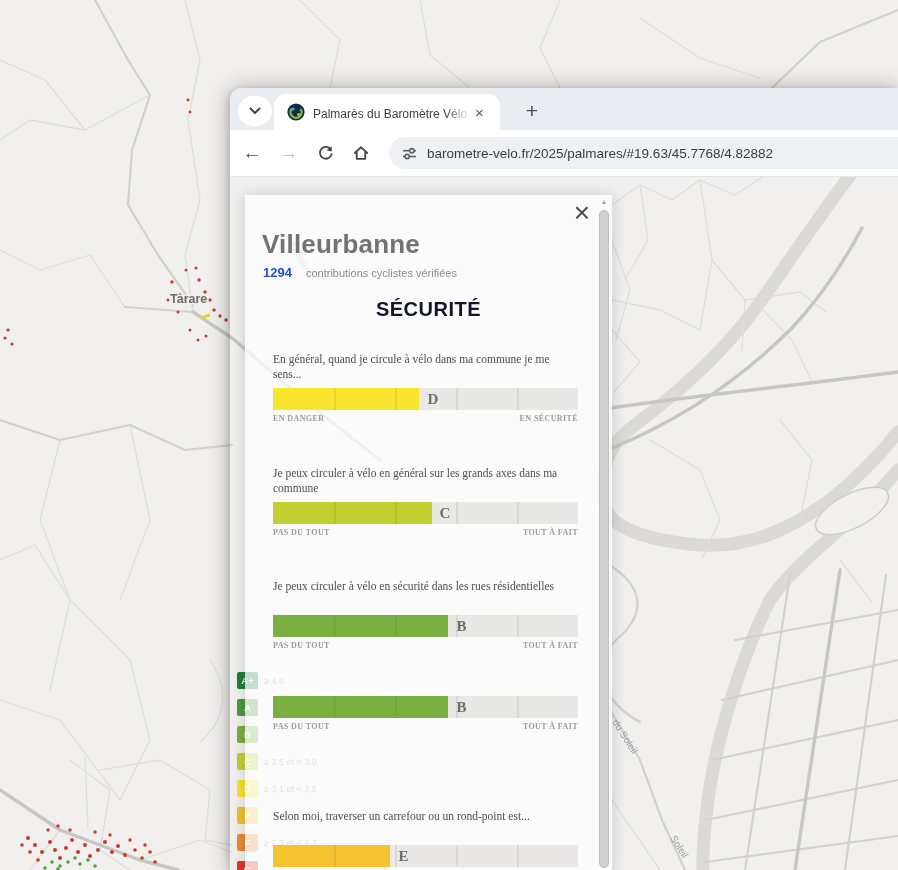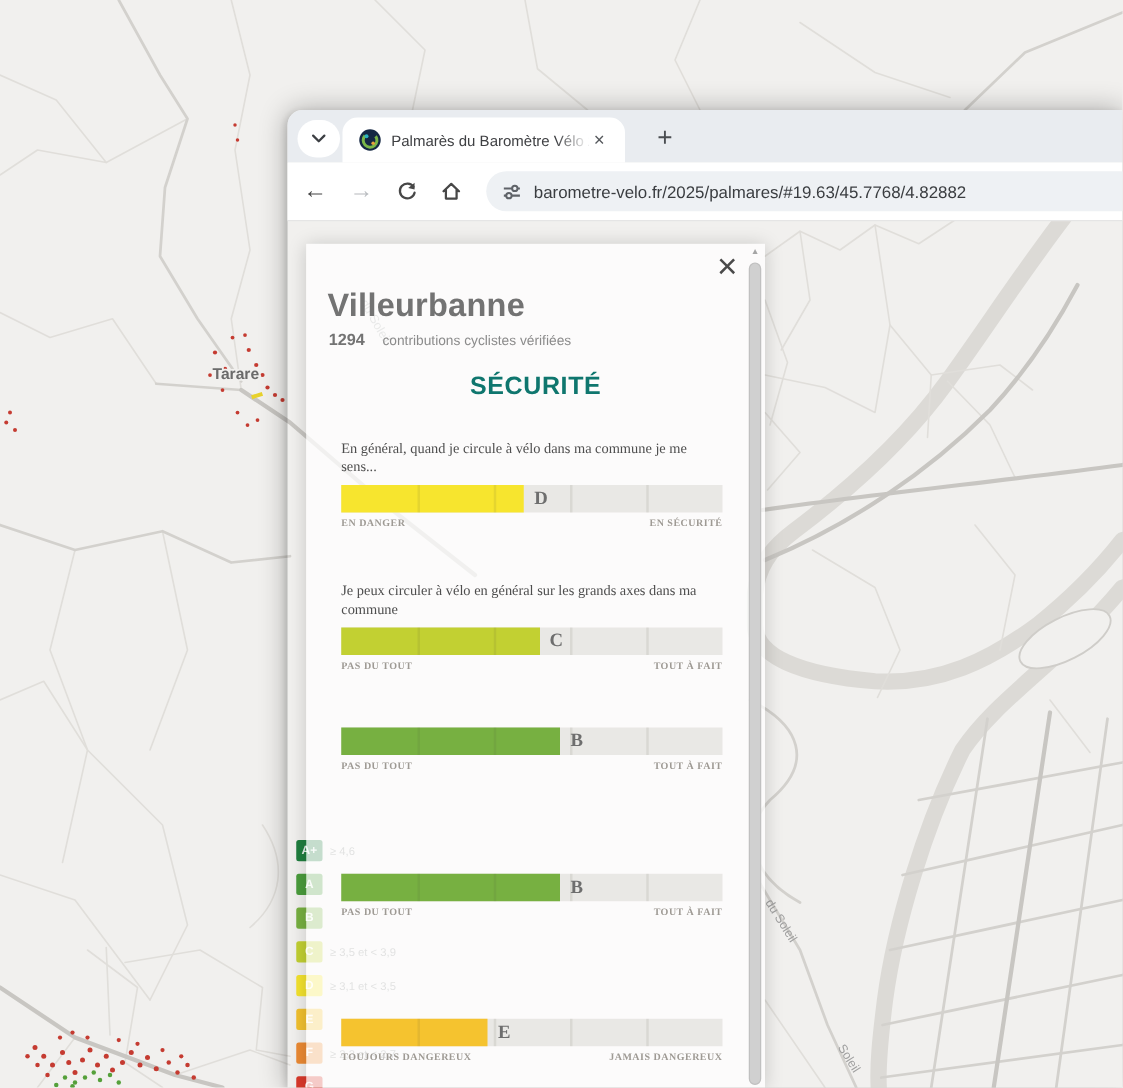--- a/index.html
+++ b/index.html
@@ -69,24 +69,24 @@
   
   .panel{
     position:absolute;left:245px;top:195px;width:367px;height:675px;z-index:3;
     background:rgba(255,255,255,0.74);
     box-shadow:0 1px 14px rgba(0,0,0,0.18);
     overflow:hidden;
   }
   .panel-close{position:absolute;right:22px;top:4px;font-size:28px;font-weight:300;color:#4a4a4a;line-height:28px;}
   .panel-title{position:absolute;left:17px;top:34px;font-size:26px;font-weight:bold;color:#737373;letter-spacing:0.2px;}
   .panel-sub{position:absolute;left:18px;top:68px;}
-  .sub-count{font-size:13px;font-weight:bold;color:#737373;}
+  .sub-count{font-size:13px;font-weight:bold;color:#1d4ed8;}
   .sub-label{font-size:11px;color:#8b8b8b;margin-left:14px;}
   .section-title{position:absolute;left:0;right:0;top:103px;text-align:center;
-    font-size:20px;font-weight:bold;color:#0f766e;letter-spacing:0.5px;}
+    font-size:20px;font-weight:bold;color:#0f172a;letter-spacing:0.5px;}
   .questions-list{position:absolute;left:28px;top:157px;width:305px;}
   .question{height:113.5px;font-family:Liberation Serif, serif;}
   .q-text{height:33px;font-size:11.5px;line-height:15px;color:#4e4e4e;}
   .q-bar{position:relative;height:22px;background:#e9e8e5;margin-top:3px;}
   .q-fill{position:absolute;left:0;top:0;bottom:0;}
   .q-sep{position:absolute;top:0;bottom:0;width:2px;background:rgba(80,80,60,0.10);}
   .q-sep.s1{left:20%;} .q-sep.s2{left:40%;} .q-sep.s3{left:60%;} .q-sep.s4{left:80%;}
   .q-grade{position:absolute;top:0;line-height:22px;font-size:15px;font-weight:bold;color:#6e6e6e;}
   .q-labels{display:flex;justify-content:space-between;margin-top:4px;
     font-size:8px;font-weight:bold;color:#9e9a94;letter-spacing:0.4px;}
@@ -381,20 +381,21 @@
       <div class="q-sep s4"></div>
       <span class="q-grade" style="left: calc(52% + 8px);">C</span>
     </div>
     <div class="q-labels">
       <span class="q-min">PAS DU TOUT</span>
       <span class="q-max">TOUT À FAIT</span>
     </div>
   </div>
 
   <div class="question">
+    <div class="q-text">Je peux circuler à vélo en sécurité dans les rues résidentielles</div>
     <div class="q-bar">
       <div class="q-fill" style="width: 57.5%; background: rgb(119, 176, 65);"></div>
       <div class="q-sep s1"></div>
       <div class="q-sep s2"></div>
       <div class="q-sep s3"></div>
       <div class="q-sep s4"></div>
       <span class="q-grade" style="left: calc(57.5% + 8px);">B</span>
     </div>
     <div class="q-labels">
       <span class="q-min">PAS DU TOUT</span>
@@ -411,20 +412,21 @@
       <div class="q-sep s4"></div>
       <span class="q-grade" style="left: calc(57.5% + 8px);">B</span>
     </div>
     <div class="q-labels">
       <span class="q-min">PAS DU TOUT</span>
       <span class="q-max">TOUT À FAIT</span>
     </div>
   </div>
 
   <div class="question">
+    <div class="q-text">Selon moi, traverser un carrefour ou un rond-point est...</div>
     <div class="q-bar">
       <div class="q-fill" style="width: 38.5%; background: rgb(245, 195, 47);"></div>
       <div class="q-sep s1"></div>
       <div class="q-sep s2"></div>
       <div class="q-sep s3"></div>
       <div class="q-sep s4"></div>
       <span class="q-grade" style="left: calc(38.5% + 8px);">E</span>
     </div>
     <div class="q-labels">
       <span class="q-min">TOUJOURS DANGEREUX</span>

